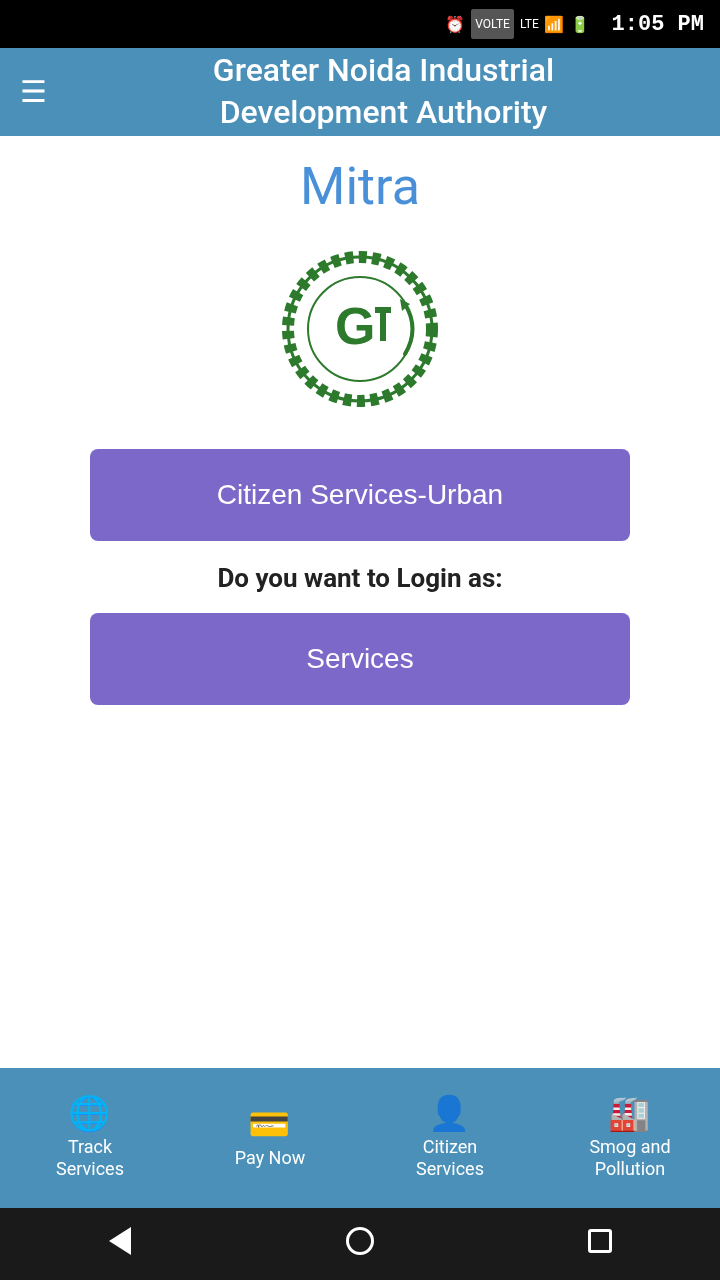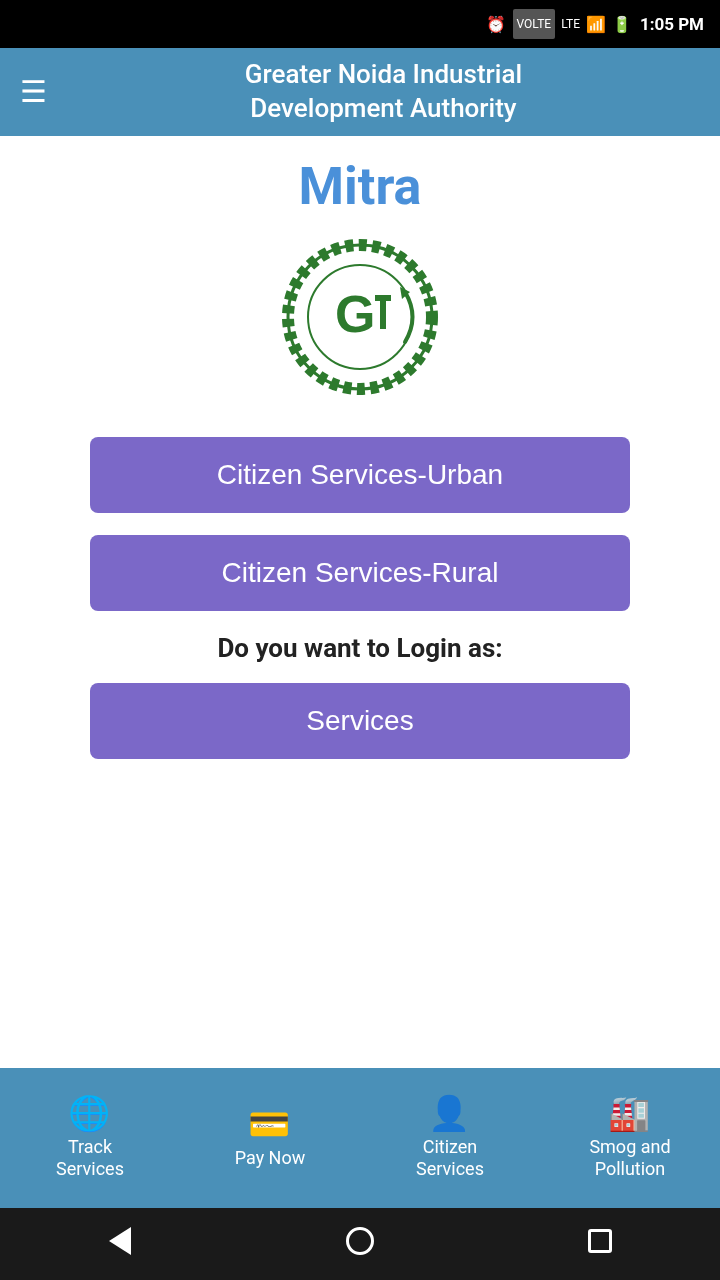--- a/index.html
+++ b/index.html
@@ -19,23 +19,24 @@
       background: #000;
       height: 48px;
       display: flex;
       align-items: center;
       justify-content: flex-end;
       padding: 0 16px;
       flex-shrink: 0;
     }
     #status-bar .time {
       color: #fff;
-      font-size: 17px;
+      font-size: 22px;
       font-weight: bold;
-      margin-left: 8px;
+      margin-left: 21px;
+      font-family: Liberation Mono, monospace;
     }
     #status-bar .icons {
       display: flex;
       align-items: center;
       gap: 6px;
       color: #fff;
       font-size: 16px;
     }
 
     
@@ -49,43 +50,43 @@
     }
     #menu-icon {
       color: #fff;
       font-size: 30px;
       cursor: pointer;
       margin-right: 20px;
       line-height: 1;
     }
     #header-title {
       color: #fff;
-      font-size: 26px;
+      font-size: 32px;
       font-weight: 500;
       text-align: center;
       flex: 1;
       line-height: 1.3;
     }
 
     
     #main {
       flex: 1;
       display: flex;
       flex-direction: column;
       align-items: center;
       padding: 20px 60px 20px;
       background: #fff;
       overflow: hidden;
     }
 
     #app-title {
       color: #4a90d9;
       font-size: 52px;
-      font-weight: bold;
-      margin-bottom: 10px;
+      font-weight: normal;
+      margin-bottom: 22px;
     }
 
     #logo-container {
       width: 180px;
       height: 180px;
       margin-bottom: 30px;
       display: flex;
       align-items: center;
       justify-content: center;
     }
@@ -96,21 +97,21 @@
       height: 160px;
     }
 
     .btn-purple {
       width: 100%;
       max-width: 540px;
       background: #7b68c8;
       color: #fff;
       border: none;
       border-radius: 8px;
-      padding: 22px 20px;
+      padding: 30px 20px;
       font-size: 28px;
       font-weight: 500;
       cursor: pointer;
       margin-bottom: 22px;
       display: block;
     }
 
     #login-prompt {
       font-size: 26px;
       font-weight: bold;
@@ -228,21 +229,20 @@
 
       <text x="55" y="95" font-size="52" font-weight="bold" fill="#2d7a2d" font-family="Arial">G</text>
 
       <rect x="100" y="62" width="6" height="30" fill="#2d7a2d"></rect>
       <rect x="95" y="58" width="16" height="6" fill="#2d7a2d"></rect>
     </svg>
   </div>
 
   <button class="btn-purple">Citizen Services-Urban</button>
 
-  <button class="btn-purple">Citizen Services-Rural</button>
 
   <div id="login-prompt">Do you want to Login as:</div>
 
   <button class="btn-purple">Services</button>
 
 
 </div>
 
 <div id="bottom-nav">
 

